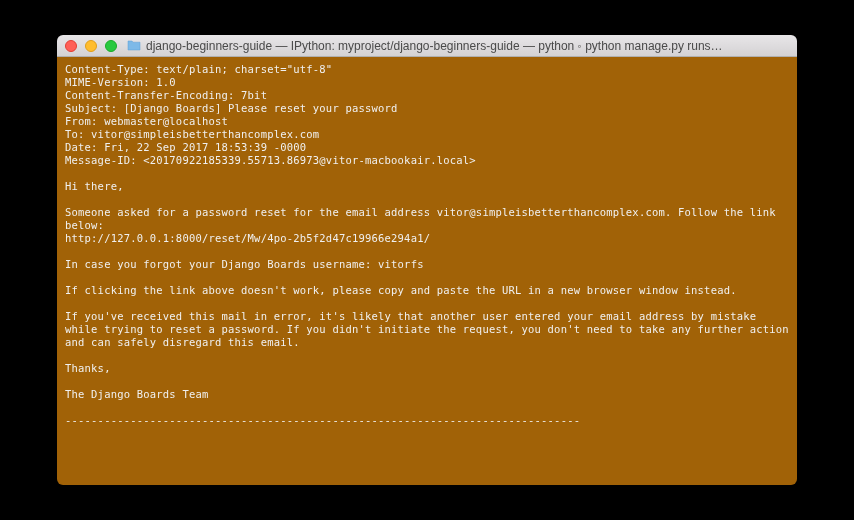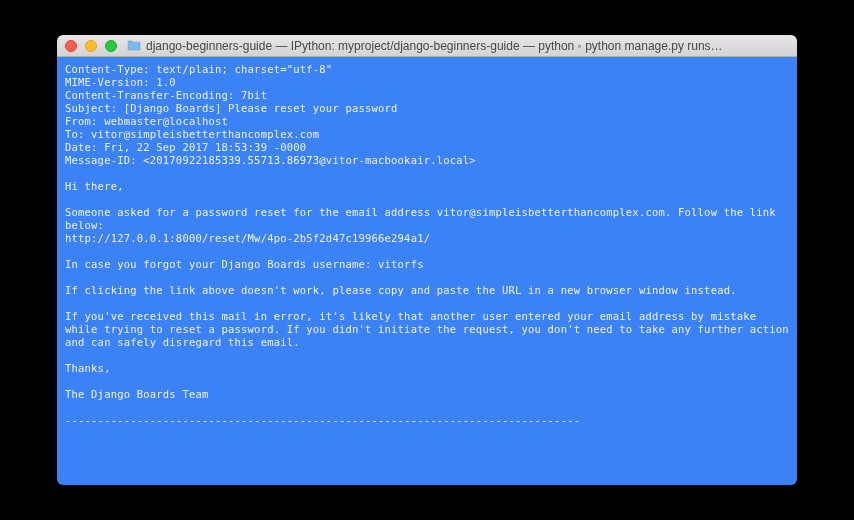--- a/index.html
+++ b/index.html
@@ -60,21 +60,21 @@
       font-size: 12px;
       color: #4a4a4a;
       white-space: nowrap;
       overflow: hidden;
       text-overflow: ellipsis;
       flex: 1;
       text-align: left;
     }
     .terminal-body {
       flex: 1;
-      background: #3b82f6;
+      background: #a16207;
       padding: 6px 8px;
       overflow: hidden;
     }
     .terminal-content {
       font-family: "Menlo", "Monaco", "Consolas", monospace;
       font-size: 10.5px;
       line-height: 13px;
       color: #f0f0f0;
       white-space: pre-wrap;
       word-break: break-word;

